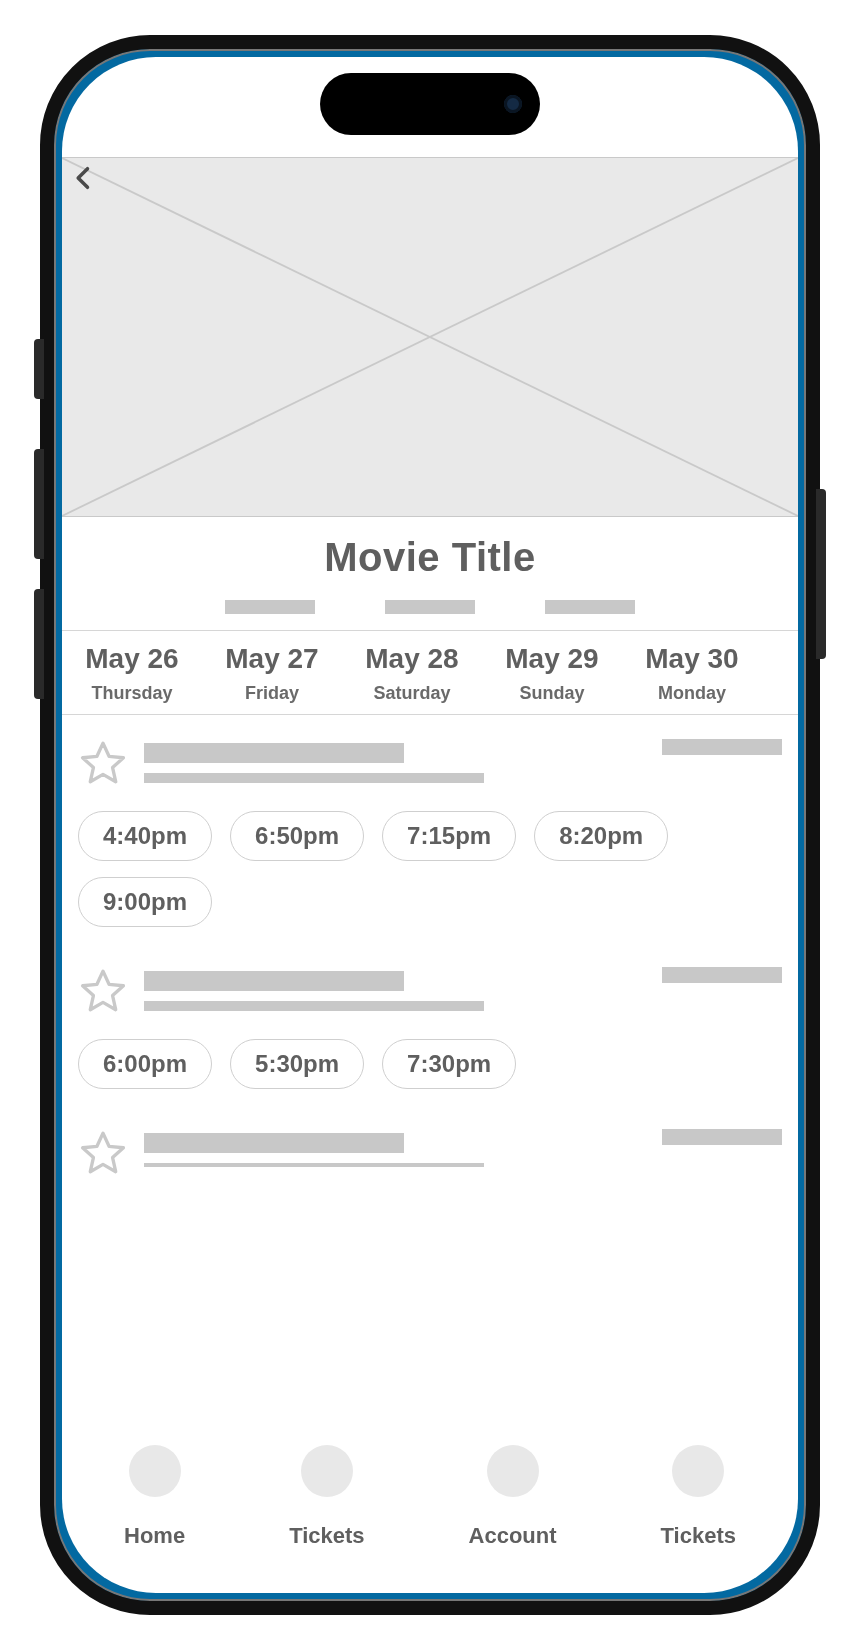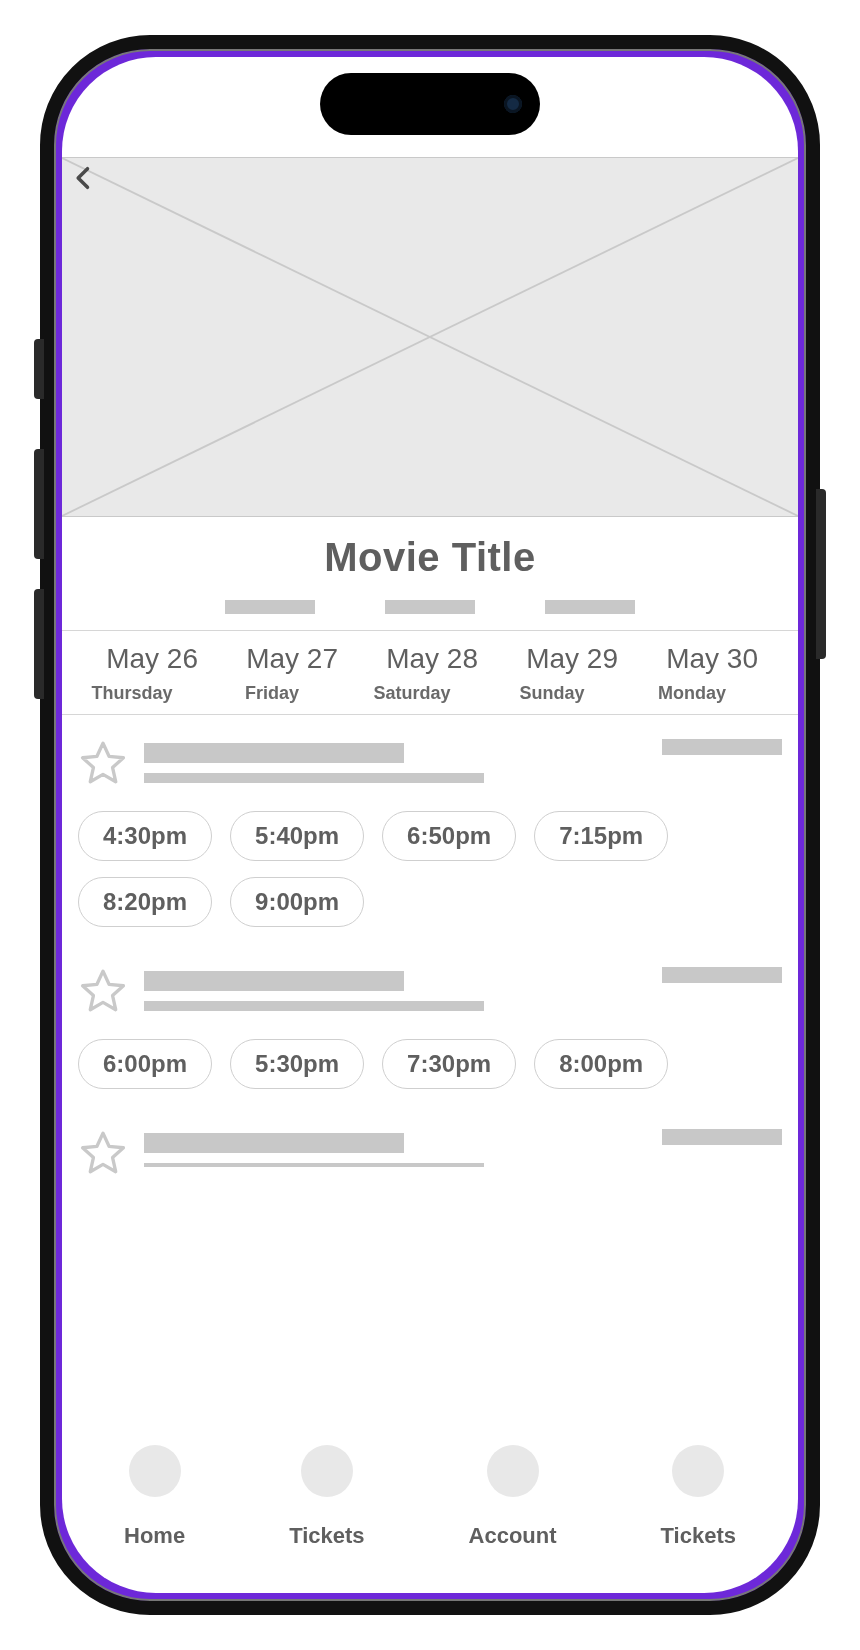--- a/index.html
+++ b/index.html
@@ -13,21 +13,21 @@
     width: 860px;
     height: 1650px;
   }
 
   
   .frame {
     width: 780px;
     height: 1580px;
     border: 14px solid #111;
     border-radius: 110px;
-    background: #6d28d9;
+    background: #0369a1;
     position: relative;
     box-shadow: 0 0 0 2px #777 inset;
   }
   .inner {
     position: absolute;
     inset: 8px;
     border-radius: 94px;
     background: #ffffff;
     overflow: hidden;
     display: flex;
@@ -120,24 +120,23 @@
     overflow: hidden;
     flex: 0 0 auto;
   }
   .date-item {
     flex: 0 0 140px;
     padding: 12px 4px 10px;
     text-align: center;
   }
   .date-label {
     font-size: 28px;
-    font-weight: 400;
+    font-weight: 700;
     color: #5f5f5f;
     white-space: nowrap;
-    text-align: right;
   }
   .date-day {
     font-size: 18px;
     font-weight: 600;
     color: #6a6a6a;
     margin-top: 8px;
   }
 
   
   .list {
@@ -269,22 +268,21 @@
           <svg class="star" viewBox="0 0 24 24">
             <polygon points="12,2 14.9,8.3 21.8,9 16.6,13.7 18.1,20.5 12,17 5.9,20.5 7.4,13.7 2.2,9 9.1,8.3" fill="none" stroke="#c9c9c9" stroke-width="1.6" stroke-linejoin="round"></polygon>
           </svg>
           <div class="theater-lines">
             <div class="ph-line big"></div>
             <div class="ph-line small"></div>
           </div>
           <div class="ph-line right"></div>
         </div>
         <div class="showtimes">
-          <div class="time-pill">4:30pm</div>
-          <div class="time-pill">5:40pm</div>
+          <div class="time-pill">4:40pm</div>
           <div class="time-pill">6:50pm</div>
           <div class="time-pill">7:15pm</div>
           <div class="time-pill">8:20pm</div>
           <div class="time-pill">9:00pm</div>
         </div>
       </div>
 
       <div class="theater">
         <div class="theater-header">
           <svg class="star" viewBox="0 0 24 24">
@@ -293,21 +291,20 @@
           <div class="theater-lines">
             <div class="ph-line big"></div>
             <div class="ph-line small"></div>
           </div>
           <div class="ph-line right"></div>
         </div>
         <div class="showtimes">
           <div class="time-pill">6:00pm</div>
           <div class="time-pill">5:30pm</div>
           <div class="time-pill">7:30pm</div>
-          <div class="time-pill">8:00pm</div>
         </div>
       </div>
 
       <div class="theater">
         <div class="theater-header">
           <svg class="star" viewBox="0 0 24 24">
             <polygon points="12,2 14.9,8.3 21.8,9 16.6,13.7 18.1,20.5 12,17 5.9,20.5 7.4,13.7 2.2,9 9.1,8.3" fill="none" stroke="#c9c9c9" stroke-width="1.6" stroke-linejoin="round"></polygon>
           </svg>
           <div class="theater-lines">
             <div class="ph-line big"></div>

